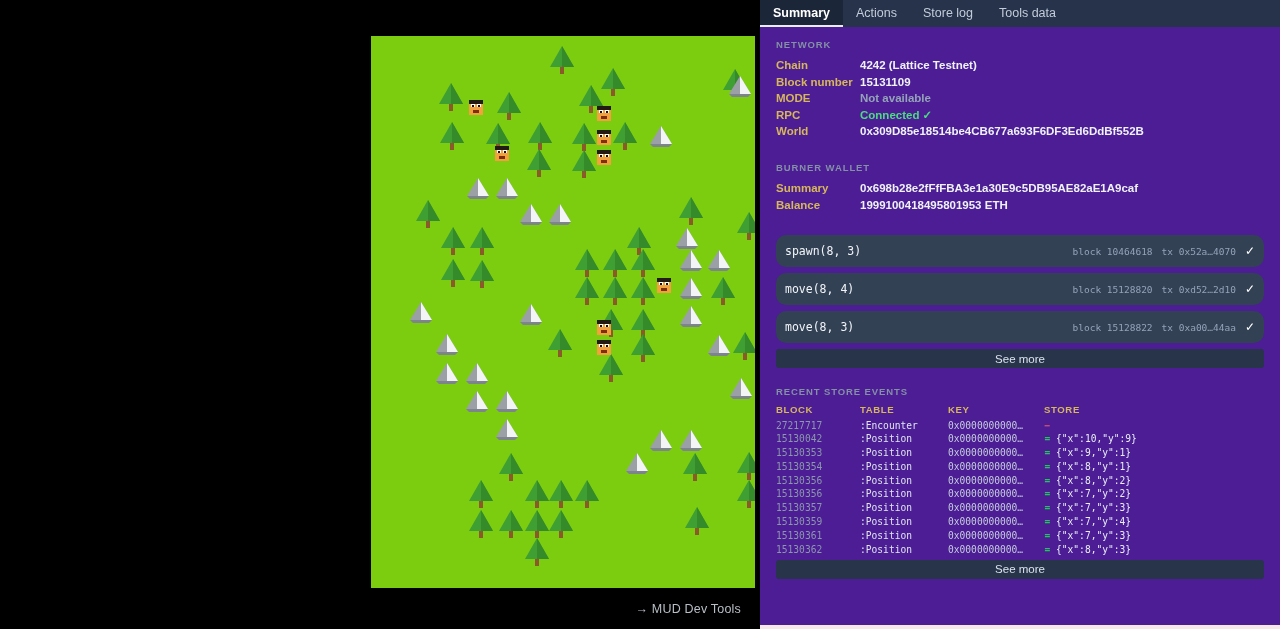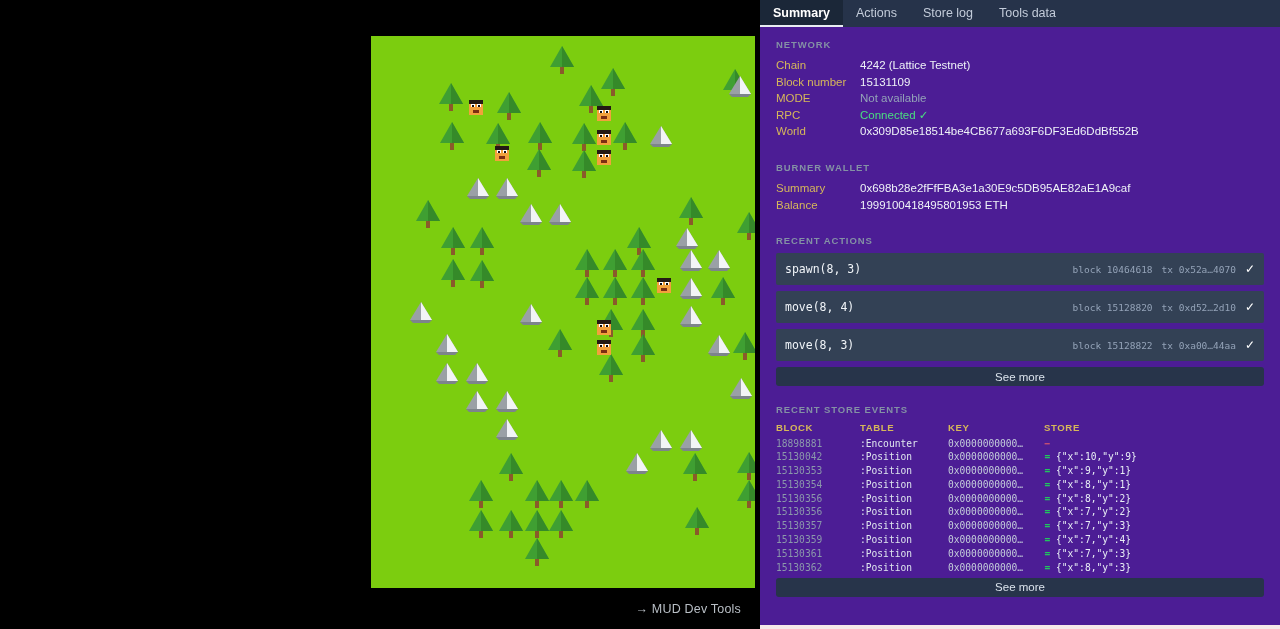--- a/index.html
+++ b/index.html
@@ -67,32 +67,32 @@
     overflow: hidden;
     font-size: 11.5px;
   }
   .section-title {
     color: #8491a5;
     font-size: 9.5px;
     font-weight: bold;
     letter-spacing: .9px;
     margin-bottom: 7px;
   }
-  .kv { display: flex; line-height: 16.6px; }
+  .kv { display: flex; line-height: 16.6px; font-weight: bold; }
   .kv .k { color: #d6b75a; width: 84px; flex: 0 0 84px; font-size: 11.5px; }
   .kv .v { color: #eef2f7; font-size: 11.5px; }
   .v.green { color: #4ade80; }
   .v.muted { color: #94a3b8; }
   .gap-lg { height: 22px; }
   .gap-md { height: 18px; }
 
   
   .action-row {
     background: #334155;
-    border-radius: 2px;
+    border-radius: 10px;
     height: 23px;
     margin-bottom: 6px;
     display: flex; align-items: center;
     padding: 16px 9px;
   }
   .action-name {
     font-family: "DejaVu Sans Mono", monospace;
     font-size: 11.5px; color: #f1f5f9;
     flex: 1 1 auto;
   }
@@ -628,21 +628,20 @@
             <div class="v ">0x698b28e2fFfFBA3e1a30E9c5DB95AE82aE1A9caf</div>
           </div>
           <div class="kv">
             <div class="k">Balance</div>
             <div class="v ">1999100418495801953 ETH</div>
           </div>
         </div>
 
       <div class="gap-lg"></div>
 
-      <div class="section-title">RECENT ACTIONS</div>
       <div id="action-rows">
           <div class="action-row">
             <div class="action-name">spawn(8, 3)</div>
             <div class="action-meta">block 10464618</div>
             <div class="action-meta">tx 0x52a…4070</div>
             <div class="action-check">✓</div>
           </div>
           <div class="action-row">
             <div class="action-name">move(8, 4)</div>
             <div class="action-meta">block 15128820</div>
@@ -665,21 +664,21 @@
         <thead>
             <tr id="events-head">
               <th>BLOCK</th>
               <th>TABLE</th>
               <th>KEY</th>
               <th>STORE</th>
             </tr>
           </thead>
         <tbody id="events-body">
             <tr>
-              <td class="c-block">18898881</td>
+              <td class="c-block">27217717</td>
               <td class="c-table">:Encounter</td>
               <td class="c-key">0x0000000000…</td>
               <td class="c-value"><span class="mark del">−</span><span></span></td>
             </tr>
             <tr>
               <td class="c-block">15130042</td>
               <td class="c-table">:Position</td>
               <td class="c-key">0x0000000000…</td>
               <td class="c-value"><span class="mark set">=</span><span>{"x":10,"y":9}</span></td>
             </tr>

